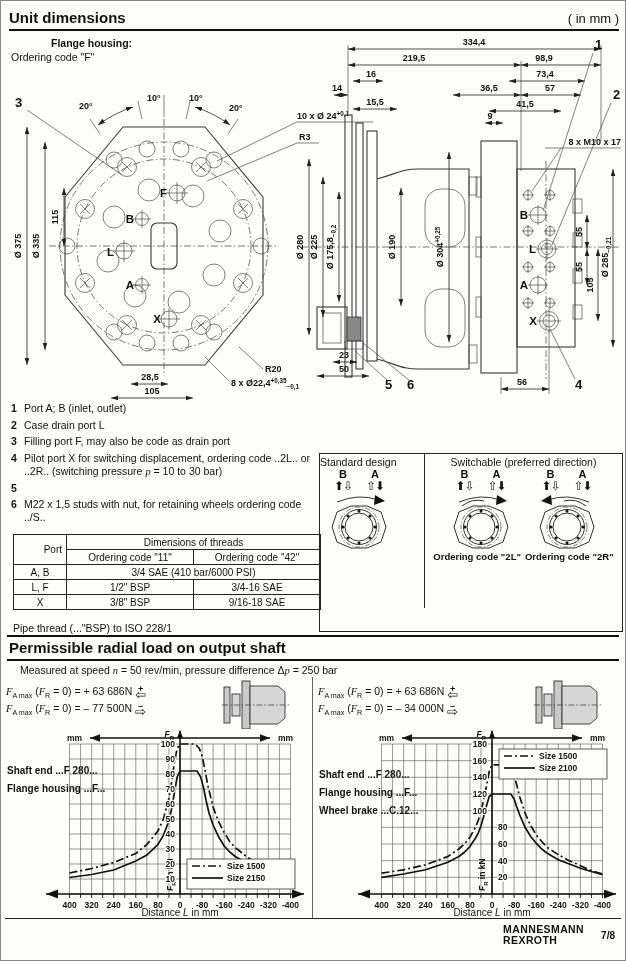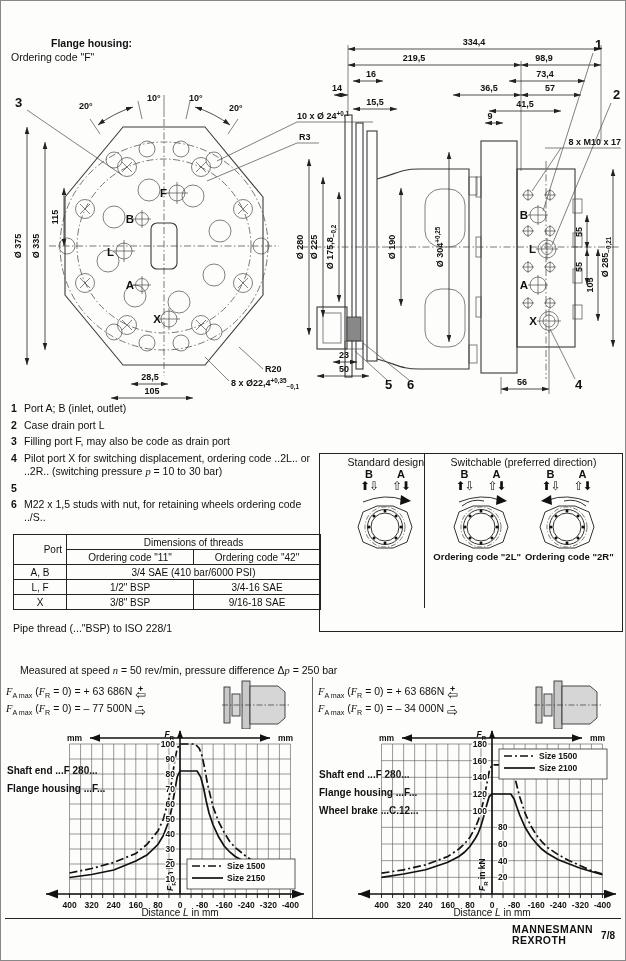--- a/index.html
+++ b/index.html
@@ -26,21 +26,21 @@
   table.ports{position:absolute;top:533px;left:12px;border-collapse:collapse;font-size:10px;text-align:center;}
   table.ports td,table.ports th{border:1px solid #222;padding:1.5px 4px;font-weight:normal;}
   table.ports .pc{width:44px;text-align:right;}
   table.ports .cc{width:118px;}
   .pipe-note{position:absolute;top:621px;left:12px;font-size:10.5px;}
   
   .rot{position:absolute;top:452px;left:318px;width:304px;height:179px;border:1px solid #222;
        box-sizing:border-box;font-size:10.5px;}
   .rot-title{border-bottom:1px solid #222;text-align:center;padding:4px 0;}
   .rot-body{display:flex;height:calc(100% - 23px);}
-  .rot-col-l{width:104px;border-right:1px solid #222;display:flex;flex-direction:column;align-items:flex-end;padding-top:2px;}
+  .rot-col-l{width:104px;border-right:1px solid #222;display:flex;flex-direction:column;align-items:flex-start;padding-top:2px;}
   .rot-col-r{flex:1;display:flex;flex-direction:column;align-items:center;padding-top:2px;}
   .rot-figs{display:flex;gap:8px;}
   .rot-fig{display:flex;flex-direction:column;align-items:center;}
   .ba-row{display:flex;gap:14px;margin:1px 0 0;}
   .ba{display:flex;flex-direction:column;align-items:center;line-height:1;}
   .ba .l{font-weight:bold;font-size:11px;}
   .ba .a{font-size:12px;letter-spacing:-1px;}
   .rot-codes{display:flex;gap:4px;font-size:9.5px;font-weight:bold;margin-top:1px;white-space:nowrap;}
   .rot svg .o{stroke:#333;fill:none;stroke-width:1;}
   .rot svg .dd{stroke:#555;fill:none;stroke-width:0.8;stroke-dasharray:5 2 1 2;}
@@ -54,31 +54,35 @@
   .fline .sa{display:inline-flex;flex-direction:column;align-items:center;line-height:0.55;}
   .fline .sa .s{font-size:9px;font-weight:bold;}
   .fline .sa .g{font-size:13px;}
   .picto{position:absolute;left:218px;top:0px;}
   .side-label{position:absolute;left:3px;font-size:10px;font-weight:bold;background:rgba(253,253,252,.85);white-space:nowrap;}
   .chart-svg{position:absolute;top:50px;left:0;}
   .ch-b{font:bold 8.5px "Liberation Sans",sans-serif;fill:#111;}
   .ch-n{font:10px "Liberation Sans",sans-serif;fill:#111;}
   .divider{position:absolute;left:311px;top:676px;height:241px;border-left:1px solid #666;}
   .bottom-rule{position:absolute;top:917px;left:4px;right:4px;border-top:1.5px solid #222;}
-  .footer{position:absolute;top:923px;right:10px;display:flex;align-items:center;gap:8px;}
+  .footer{position:absolute;top:923px;right:10px;display:flex;align-items:center;gap:17px;}
   .brand{font-size:10.5px;font-weight:bold;line-height:1.05;letter-spacing:0.4px;}
   .pageno{font-size:10px;font-weight:bold;}
   sub,sup{font-size:0.68em;}
   i{font-family:"Liberation Serif",serif;}
 </style>
 </head>
 <body>
 
 <div class="page">
 
+  <div class="hdr">
+    <span class="t">Unit dimensions</span>
+    <span class="u">( in mm )</span>
+  </div>
 
   <div class="flange">
     <div class="b">Flange housing:</div>
     <div>Ordering code "F"</div>
   </div>
 
   <svg class="dwg" width="626" height="372" viewBox="0 0 626 372">
     <defs>
       <marker id="da" orient="auto-start-reverse" markerWidth="10" markerHeight="8" refX="9" refY="3">
         <path d="M0,0 L9,3 L0,6 Z" fill="#222"></path>
@@ -568,20 +572,21 @@
           </div>
         </div>
         <div class="rot-codes">
           <span>Ordering code "2L"</span>
           <span>Ordering code "2R"</span>
         </div>
       </div>
     </div>
   </div>
 
+  <div class="rad-hdr">Permissible radial load on output shaft</div>
   <div class="rad-sub">Measured at speed <i>n</i> = 50 rev/min, pressure difference Δ<i>p</i> = 250 bar</div>
 
   <div class="chart-block cb0">
     <div class="fline" style="top:6px">
       <span><i>F</i><sub>A max</sub> (<i>F</i><sub>R</sub> = 0) = + 63 686N</span>
       <span class="sa">
           <span class="s">+</span>
           <span class="g">⇦</span>
         </span>
     </div>

